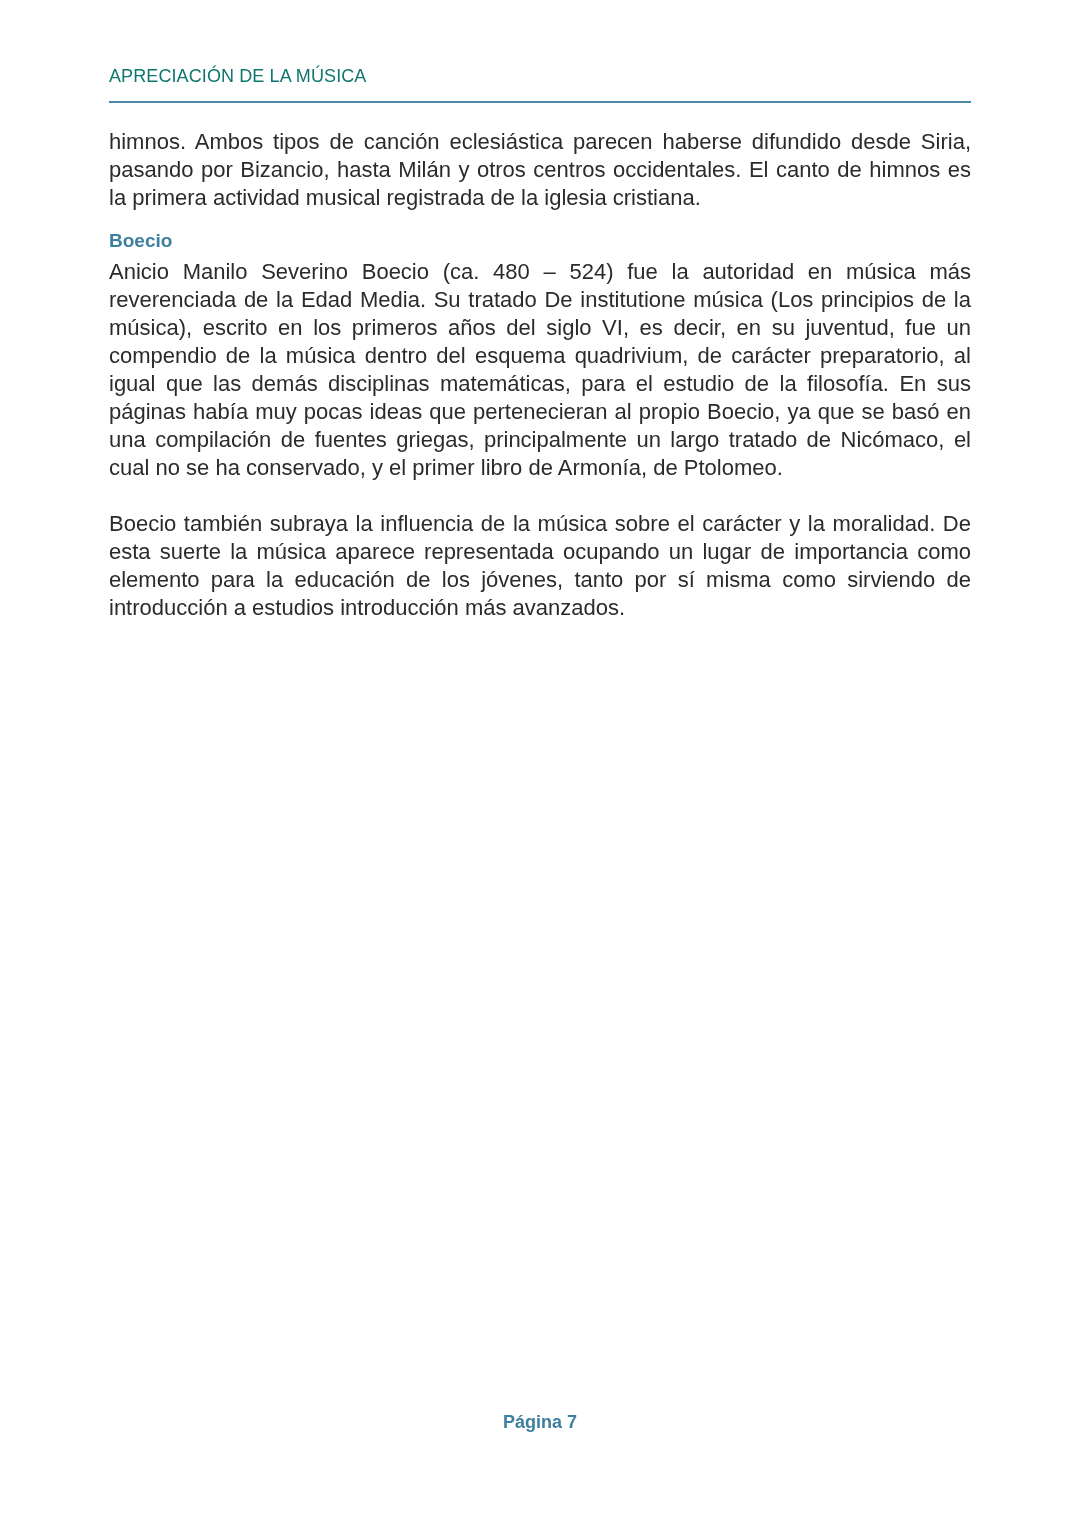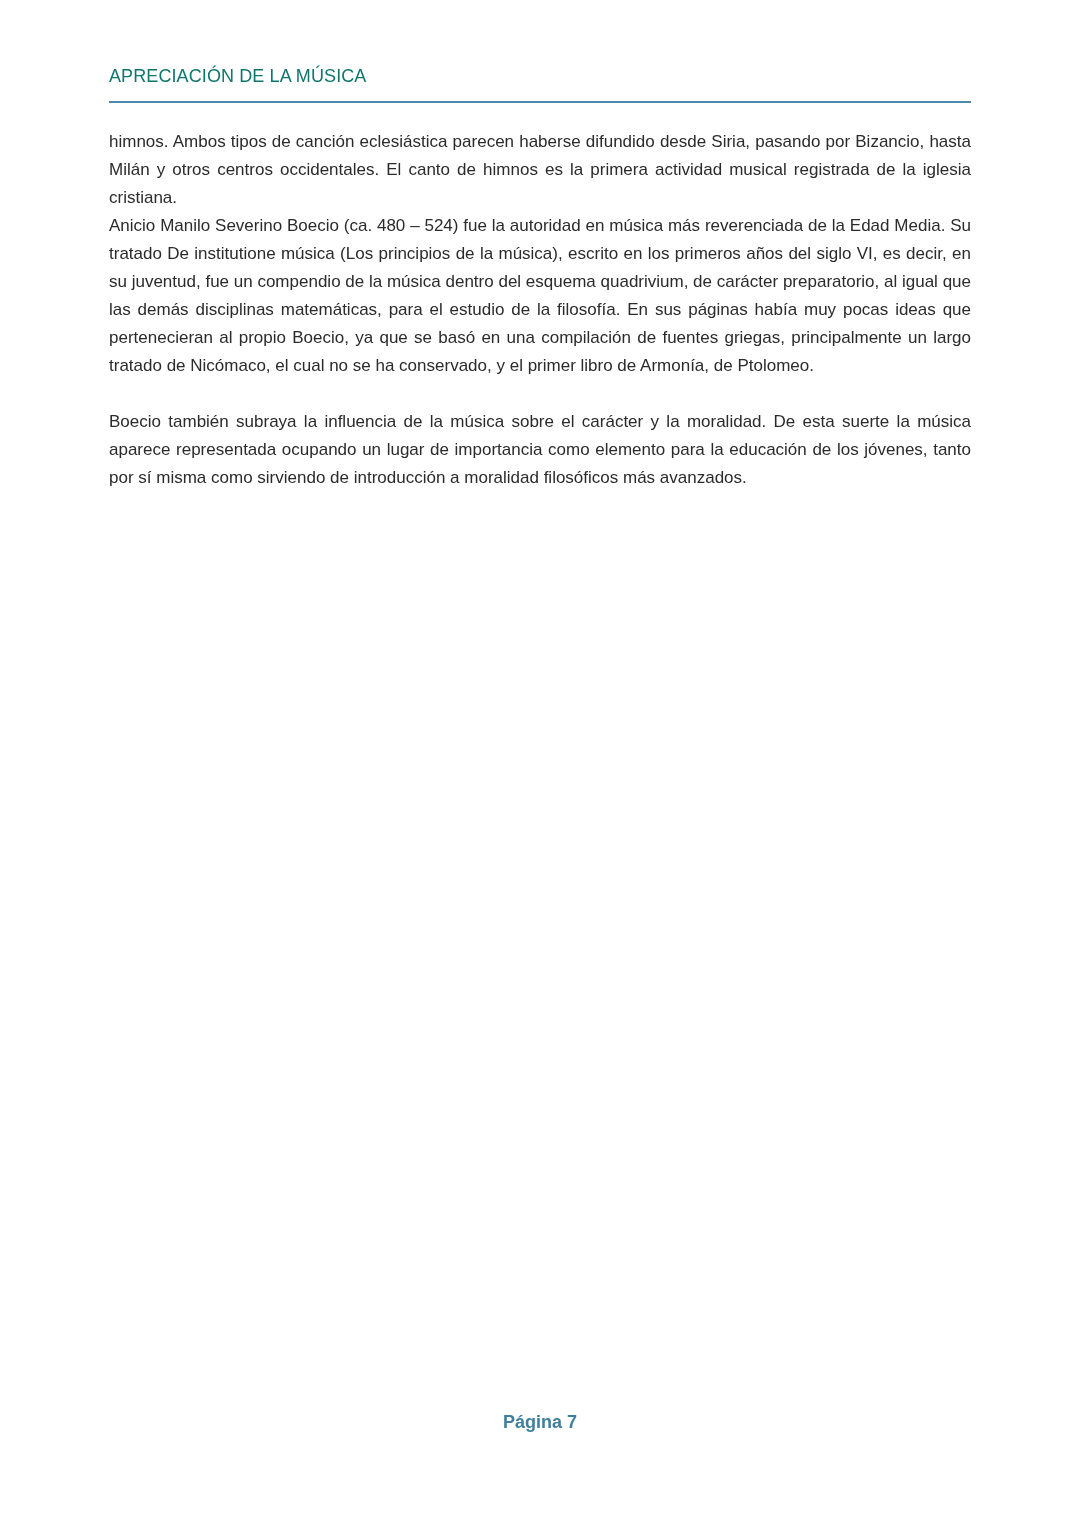--- a/index.html
+++ b/index.html
@@ -35,21 +35,21 @@
       background: #4a8aa8;
       border: 0;
     }
     .content {
       position: absolute;
       left: 109px;
       top: 128px;
       width: 862px;
     }
     .para {
-      font-size: 17px;
+      font-size: 22px;
       line-height: 28px;
       text-align: justify;
       margin: 0;
       color: #2b2b2b;
     }
     .section-heading {
       font-size: 19px;
       font-weight: bold;
       color: #3d7f9e;
       margin: 16px 0 4px 0;
@@ -76,20 +76,21 @@
 
 <header class="page-header">
   <h1 class="header-title">APRECIACIÓN DE LA MÚSICA</h1>
   <div class="header-rule"></div>
 </header>
 
 <main class="content">
   <p class="para">himnos. Ambos tipos de canción eclesiástica parecen haberse difundido desde Siria, pasando por Bizancio, hasta Milán y otros centros occidentales. El canto de himnos es la primera actividad musical registrada de la iglesia cristiana.</p>
 
   <section>
+    <h2 class="section-heading">Boecio</h2>
     <p class="para">Anicio Manilo Severino Boecio (ca. 480 – 524) fue la autoridad en música más reverenciada de la Edad Media. Su tratado De institutione música (Los principios de la música), escrito en los primeros años del siglo VI, es decir, en su juventud, fue un compendio de la música dentro del esquema quadrivium, de carácter preparatorio, al igual que las demás disciplinas matemáticas, para el estudio de la filosofía. En sus páginas había muy pocas ideas que pertenecieran al propio Boecio, ya que se basó en una compilación de fuentes griegas, principalmente un largo tratado de Nicómaco, el cual no se ha conservado, y el primer libro de Armonía, de Ptolomeo.</p>
-    <p class="para">Boecio también subraya la influencia de la música sobre el carácter y la moralidad. De esta suerte la música aparece representada ocupando un lugar de importancia como elemento para la educación de los jóvenes, tanto por sí misma como sirviendo de introducción a moralidad filosóficos más avanzados.</p>
+    <p class="para">Boecio también subraya la influencia de la música sobre el carácter y la moralidad. De esta suerte la música aparece representada ocupando un lugar de importancia como elemento para la educación de los jóvenes, tanto por sí misma como sirviendo de introducción a estudios introducción más avanzados.</p>
   </section>
 </main>
 
 <footer class="page-footer">
   <span class="page-number">Página 7</span>
 </footer>
 
 </body></html>

